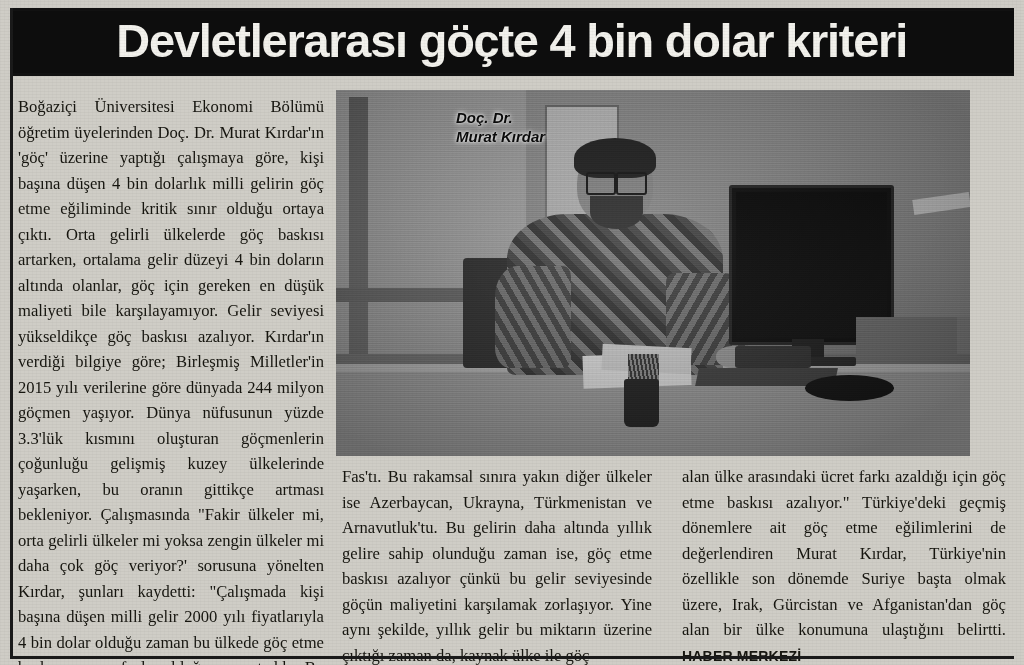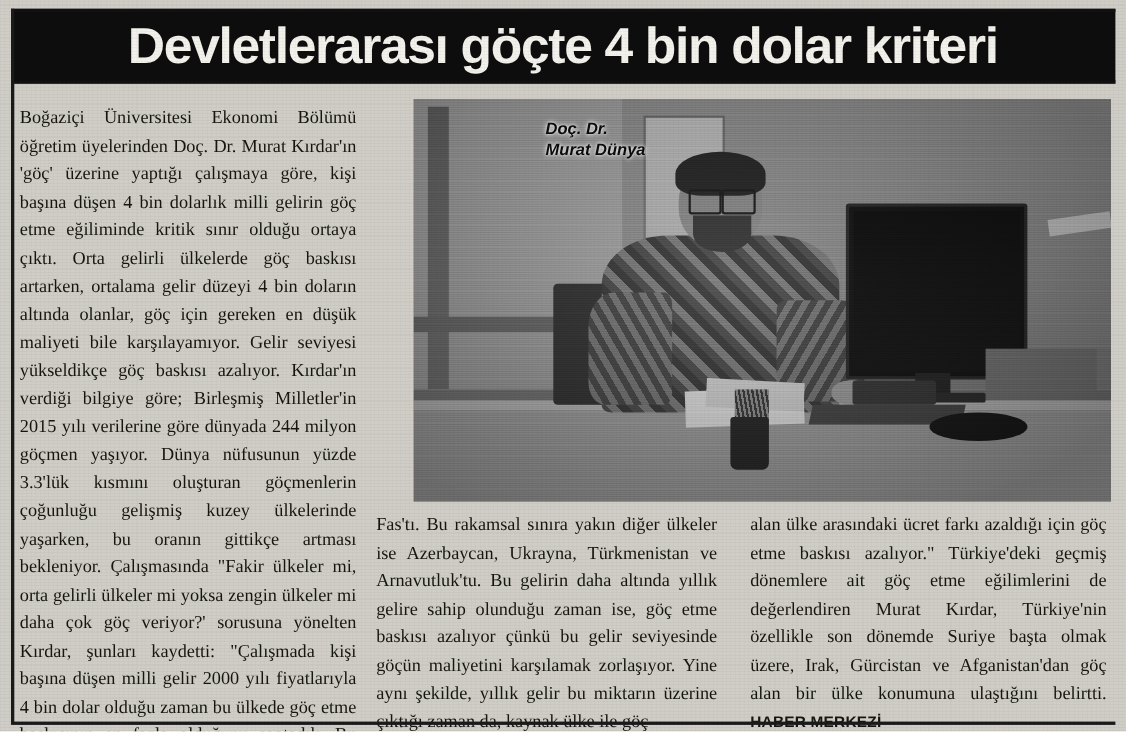--- a/index.html
+++ b/index.html
@@ -81,21 +81,20 @@
   
   .photo {
     position: absolute;
     left: 326px;
     top: 10px;
     width: 634px;
     height: 366px;
     background: #7e7d76;
     overflow: hidden;
     filter: grayscale(100%) contrast(105%);
-    margin-left: 40px;
   }
   
   .ph-wallL { position:absolute; left:0; top:0; width:30%; height:78%; background:linear-gradient(180deg,#adaba2,#97958c); }
   .ph-wallR { position:absolute; left:30%; top:0; width:70%; height:62%; background:linear-gradient(180deg,#9b9990,#86847c); }
   .ph-doorframe { position:absolute; left:2%; top:2%; width:3%; height:72%; background:#6e6c65; }
   .ph-shelf { position:absolute; left:0; top:54%; width:30%; height:4%; background:#6a6861; }
   .ph-window { position:absolute; left:33%; top:4%; width:11%; height:40%; background:linear-gradient(180deg,#c8c6bd,#a9a79e); border:2px solid #77756e; }
   .ph-desk { position:absolute; left:0; top:72%; width:100%; height:28%; background:linear-gradient(180deg,#b3b1a7 0 18%, #9d9b92 18% 100%); }
   .ph-deskedge { position:absolute; left:0; top:72%; width:100%; height:3%; background:#74726b; }
   .ph-monitor { position:absolute; left:62%; top:26%; width:25%; height:42%; background:#17171a; border:3px solid #2c2c2e; border-radius:3px; }
@@ -227,21 +226,21 @@
       <div class="ph-pens"></div>
       <div class="ph-cup"></div>
       <div class="ph-phone"></div>
       <div class="ph-dish"></div>
       <div class="ph-lamp"></div>
       <div class="ph-vignette"></div>
       <div class="ph-grain"></div>
 
       <div class="photo-caption">
         <div>Doç. Dr.</div>
-        <div>Murat Dünya</div>
+        <div>Murat Kırdar</div>
       </div>
     </div>
 
     <div class="col-mid">Fas'tı. Bu rakamsal sınıra yakın diğer ülkeler ise Azerbaycan, Ukrayna, Türkmenistan ve Arnavutluk'tu. Bu gelirin daha altında yıllık gelire sahip olunduğu zaman ise, göç etme baskısı azalıyor çünkü bu gelir seviyesinde göçün maliyetini karşılamak zorlaşıyor. Yine aynı şekilde, yıllık gelir bu miktarın üzerine çıktığı zaman da, kaynak ülke ile göç</div>
 
     <div class="col-right"><span>alan ülke arasındaki ücret farkı azaldığı için göç etme baskısı azalıyor." Türkiye'deki geçmiş dönemlere ait göç etme eğilimlerini de değerlendiren Murat Kırdar, Türkiye'nin özellikle son dönemde Suriye başta olmak üzere, Irak, Gürcistan ve Afganistan'dan göç alan bir ülke konumuna ulaştığını belirtti. </span><span class="byline">HABER MERKEZİ</span></div>
 
   </div>
 
   <div class="left-rule"></div>

